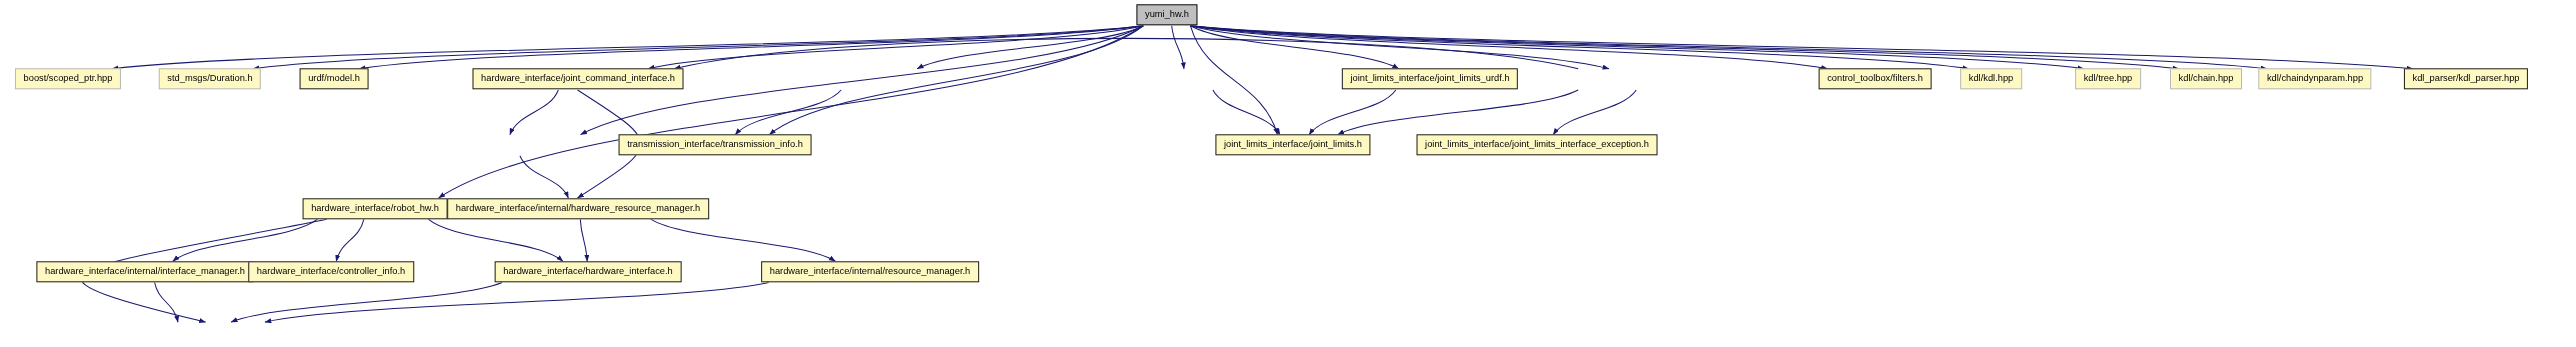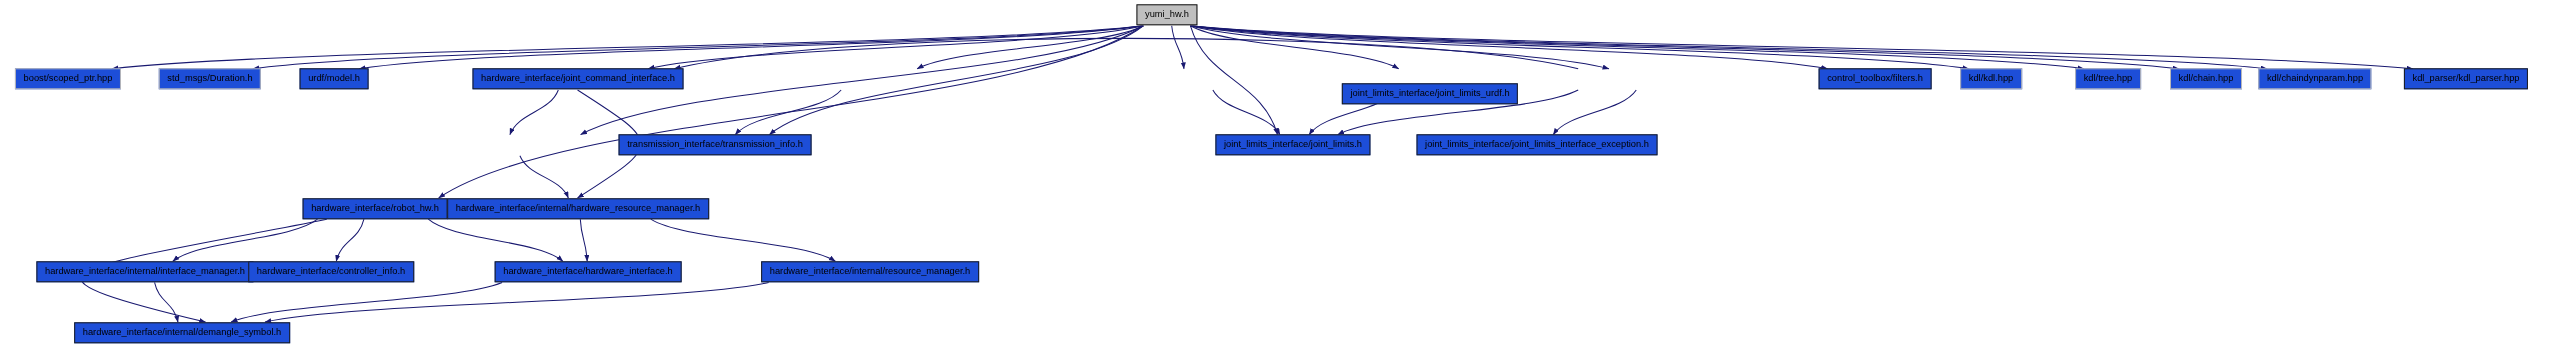--- a/index.html
+++ b/index.html
@@ -4,21 +4,21 @@
 <style>
   html,body{margin:0;padding:0;background:#ffffff;}
   .graph{
     position:relative;width:2576px;height:347px;background:#ffffff;
     font-family:"Liberation Sans","DejaVu Sans",sans-serif;font-size:9.3px;color:#000;
     overflow:hidden;
   }
   #edges{position:absolute;left:0;top:0;}
   .node{
     position:absolute;transform:translate(-50%,-50%);
-    background:#1d4ed8;border:0.8px solid #b9b9b9;
+    background:#fef9c3;border:0.8px solid #b9b9b9;
     padding:4.2px 7.6px 5px 7.6px;white-space:nowrap;line-height:1.1;
   }
   .doc{border:0.8px solid #1c1c1c;cursor:pointer;}
   .root{background:#bfbfbf;border:1.3px solid #111111;}
 </style>
 </head>
 <body>
 
 <div class="graph">
 
@@ -65,36 +65,35 @@
       <path d="M594.71875,334.546875 C536.938975,358 331.499775,358 273.72,381.453125" fill="none" stroke="#191970" stroke-width="1.2" marker-end="url(#arrow)"></path>
       <path d="M910.3671875,334.546875 C802.98509375,358 421.18209375000004,358 313.8,381.453125" fill="none" stroke="#191970" stroke-width="1.2" marker-end="url(#arrow)"></path>
     </svg>
 
   <div class="node root" style="left:1167px;top:15px">yumi_hw.h</div>
 
   <div class="node" style="left:68px;top:79px">boost/scoped_ptr.hpp</div>
   <div class="node" style="left:210px;top:79px">std_msgs/Duration.h</div>
   <div class="node doc" style="left:334px;top:79px">urdf/model.h</div>
   <div class="node doc" style="left:578px;top:79px">hardware_interface/joint_command_interface.h</div>
-  <div class="node doc" style="left:1430px;top:94px">joint_limits_interface/joint_limits_urdf.h</div>
+  <div class="node doc" style="left:1430px;top:79px">joint_limits_interface/joint_limits_urdf.h</div>
   <div class="node doc" style="left:1875px;top:79px">control_toolbox/filters.h</div>
   <div class="node" style="left:1991px;top:79px">kdl/kdl.hpp</div>
   <div class="node" style="left:2108px;top:79px">kdl/tree.hpp</div>
   <div class="node" style="left:2206px;top:79px">kdl/chain.hpp</div>
   <div class="node" style="left:2315px;top:79px">kdl/chaindynparam.hpp</div>
   <div class="node doc" style="left:2466px;top:79px">kdl_parser/kdl_parser.hpp</div>
 
   <div class="node doc" style="left:715px;top:145px">transmission_interface/transmission_info.h</div>
   <div class="node doc" style="left:1293px;top:145px">joint_limits_interface/joint_limits.h</div>
   <div class="node doc" style="left:1537px;top:145px">joint_limits_interface/joint_limits_interface_exception.h</div>
 
   <div class="node doc" style="left:375px;top:209px">hardware_interface/robot_hw.h</div>
   <div class="node doc" style="left:578px;top:209px">hardware_interface/internal/hardware_resource_manager.h</div>
 
   <div class="node doc" style="left:145px;top:272px">hardware_interface/internal/interface_manager.h</div>
   <div class="node doc" style="left:331px;top:272px">hardware_interface/controller_info.h</div>
   <div class="node doc" style="left:588px;top:272px">hardware_interface/hardware_interface.h</div>
   <div class="node doc" style="left:870px;top:272px">hardware_interface/internal/resource_manager.h</div>
 
-  <div class="node doc" style="left:182px;top:333px">hardware_interface/internal/demangle_symbol.h</div>
 
 </div>
 
 
 </body></html>

